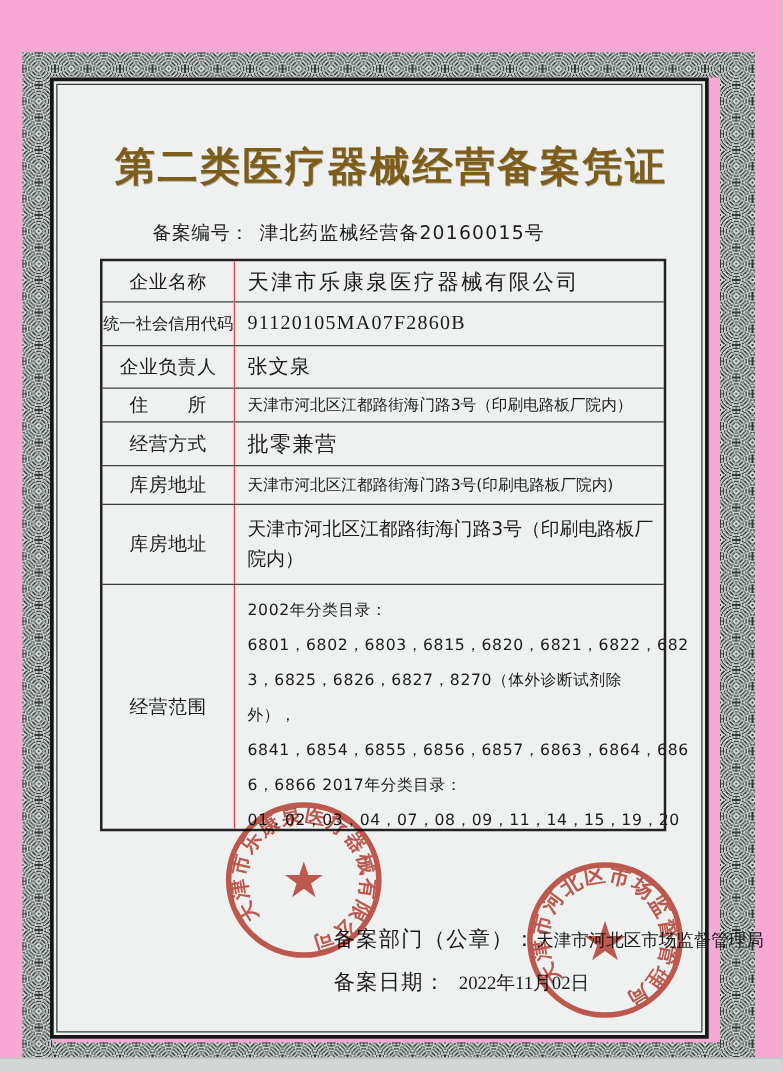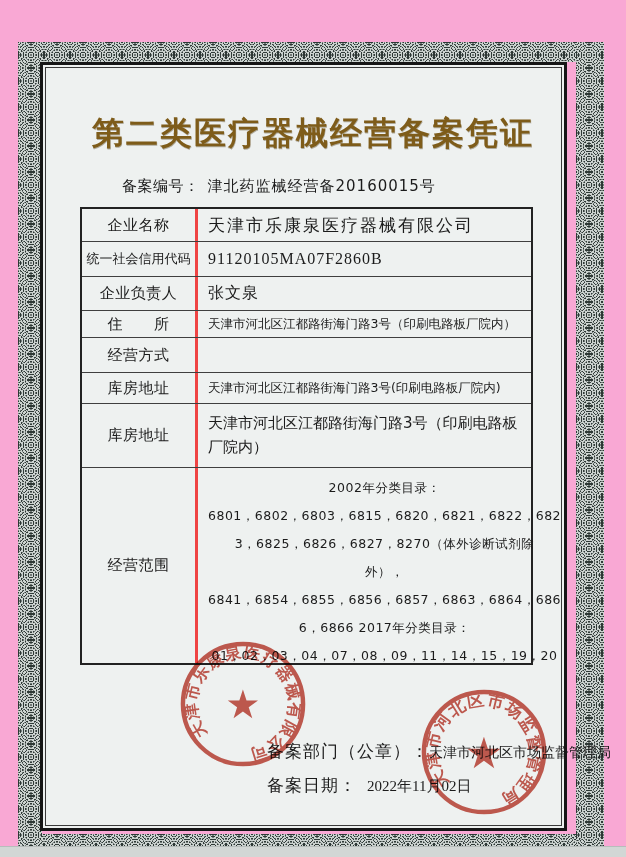--- a/index.html
+++ b/index.html
@@ -37,35 +37,35 @@
   .filing-no { position:absolute; left:122px; top:177px; font-size:15px; letter-spacing:0.5px; }
   .filing-no .val { margin-left:8px; letter-spacing:1px; }
   
   .cert-table {
     position:absolute; left:80px; top:207px; width:453px;
     border:2px solid #222; background:transparent;
   }
   .row { display:flex; width:100%; }
   .row + .row { border-top:1px solid #3f3f3f; }
   .cell-label {
-    flex:none; width:116px; border-right:3px solid #ef4444;
+    flex:none; width:106px; border-right:1px solid #ef4444;
     display:flex; align-items:center; justify-content:center;
     font-size:15px; text-align:center; letter-spacing:0.5px;
   }
   .cell-value { flex:1; display:flex; align-items:center; padding:2px 6px 2px 10px; }
   .h1{height:32px}.h2{height:35px}.h3{height:34px}.h4{height:34px}
   .h5{height:27px}.h6{height:35px}.h7{height:31px}.h8{height:64px}.h9{height:196px}
   .lbl-small { font-size:13px; letter-spacing:0; }
   .v1 { font-size:17px; letter-spacing:2px; }
   .v2 { font-size:16px; font-family:"Liberation Serif", serif; letter-spacing:1px; }
   .v3 { font-size:16px; letter-spacing:1px; }
   .v5 { font-size:12.5px; }
   .v6 { font-size:17px; letter-spacing:1px; }
   .v8 { font-size:15px; line-height:1.55; }
-  .v9 { display:block; padding:6px 0 0 10px;text-align:center; }
+  .v9 { display:block; padding:6px 0 0 10px; }
   .scope-line { height:28px; line-height:28px; font-size:12.5px; white-space:nowrap; letter-spacing:0.5px; }
   
   .dept-line { position:absolute; left:267px; top:740px; white-space:nowrap; z-index:3; }
   .dept-line .lbl { font-size:17px; letter-spacing:1px; }
   .dept-line .val { font-size:14px; }
   .date-line { position:absolute; left:267px; top:774px; white-space:nowrap; z-index:3; }
   .date-line .lbl { font-size:17px; letter-spacing:1px; }
   .date-line .val { font-size:15px; margin-left:10px; font-family:"Liberation Serif", serif; }
   
   .seal { position:absolute; z-index:5; opacity:0.88; mix-blend-mode:multiply; }
@@ -108,20 +108,21 @@
     <div class="row h4">
       <div class="cell-label">企业负责人</div>
       <div class="cell-value v3">张文泉</div>
     </div>
     <div class="row h5">
       <div class="cell-label">住　　所</div>
       <div class="cell-value v5">天津市河北区江都路街海门路3号（印刷电路板厂院内）</div>
     </div>
     <div class="row h6">
       <div class="cell-label">经营方式</div>
+      <div class="cell-value v6">批零兼营</div>
     </div>
     <div class="row h7">
       <div class="cell-label">库房地址</div>
       <div class="cell-value v5">天津市河北区江都路街海门路3号(印刷电路板厂院内)</div>
     </div>
     <div class="row h8">
       <div class="cell-label">库房地址</div>
       <div class="cell-value v8">天津市河北区江都路街海门路3号（印刷电路板厂院内）</div>
     </div>
     <div class="row h9">

